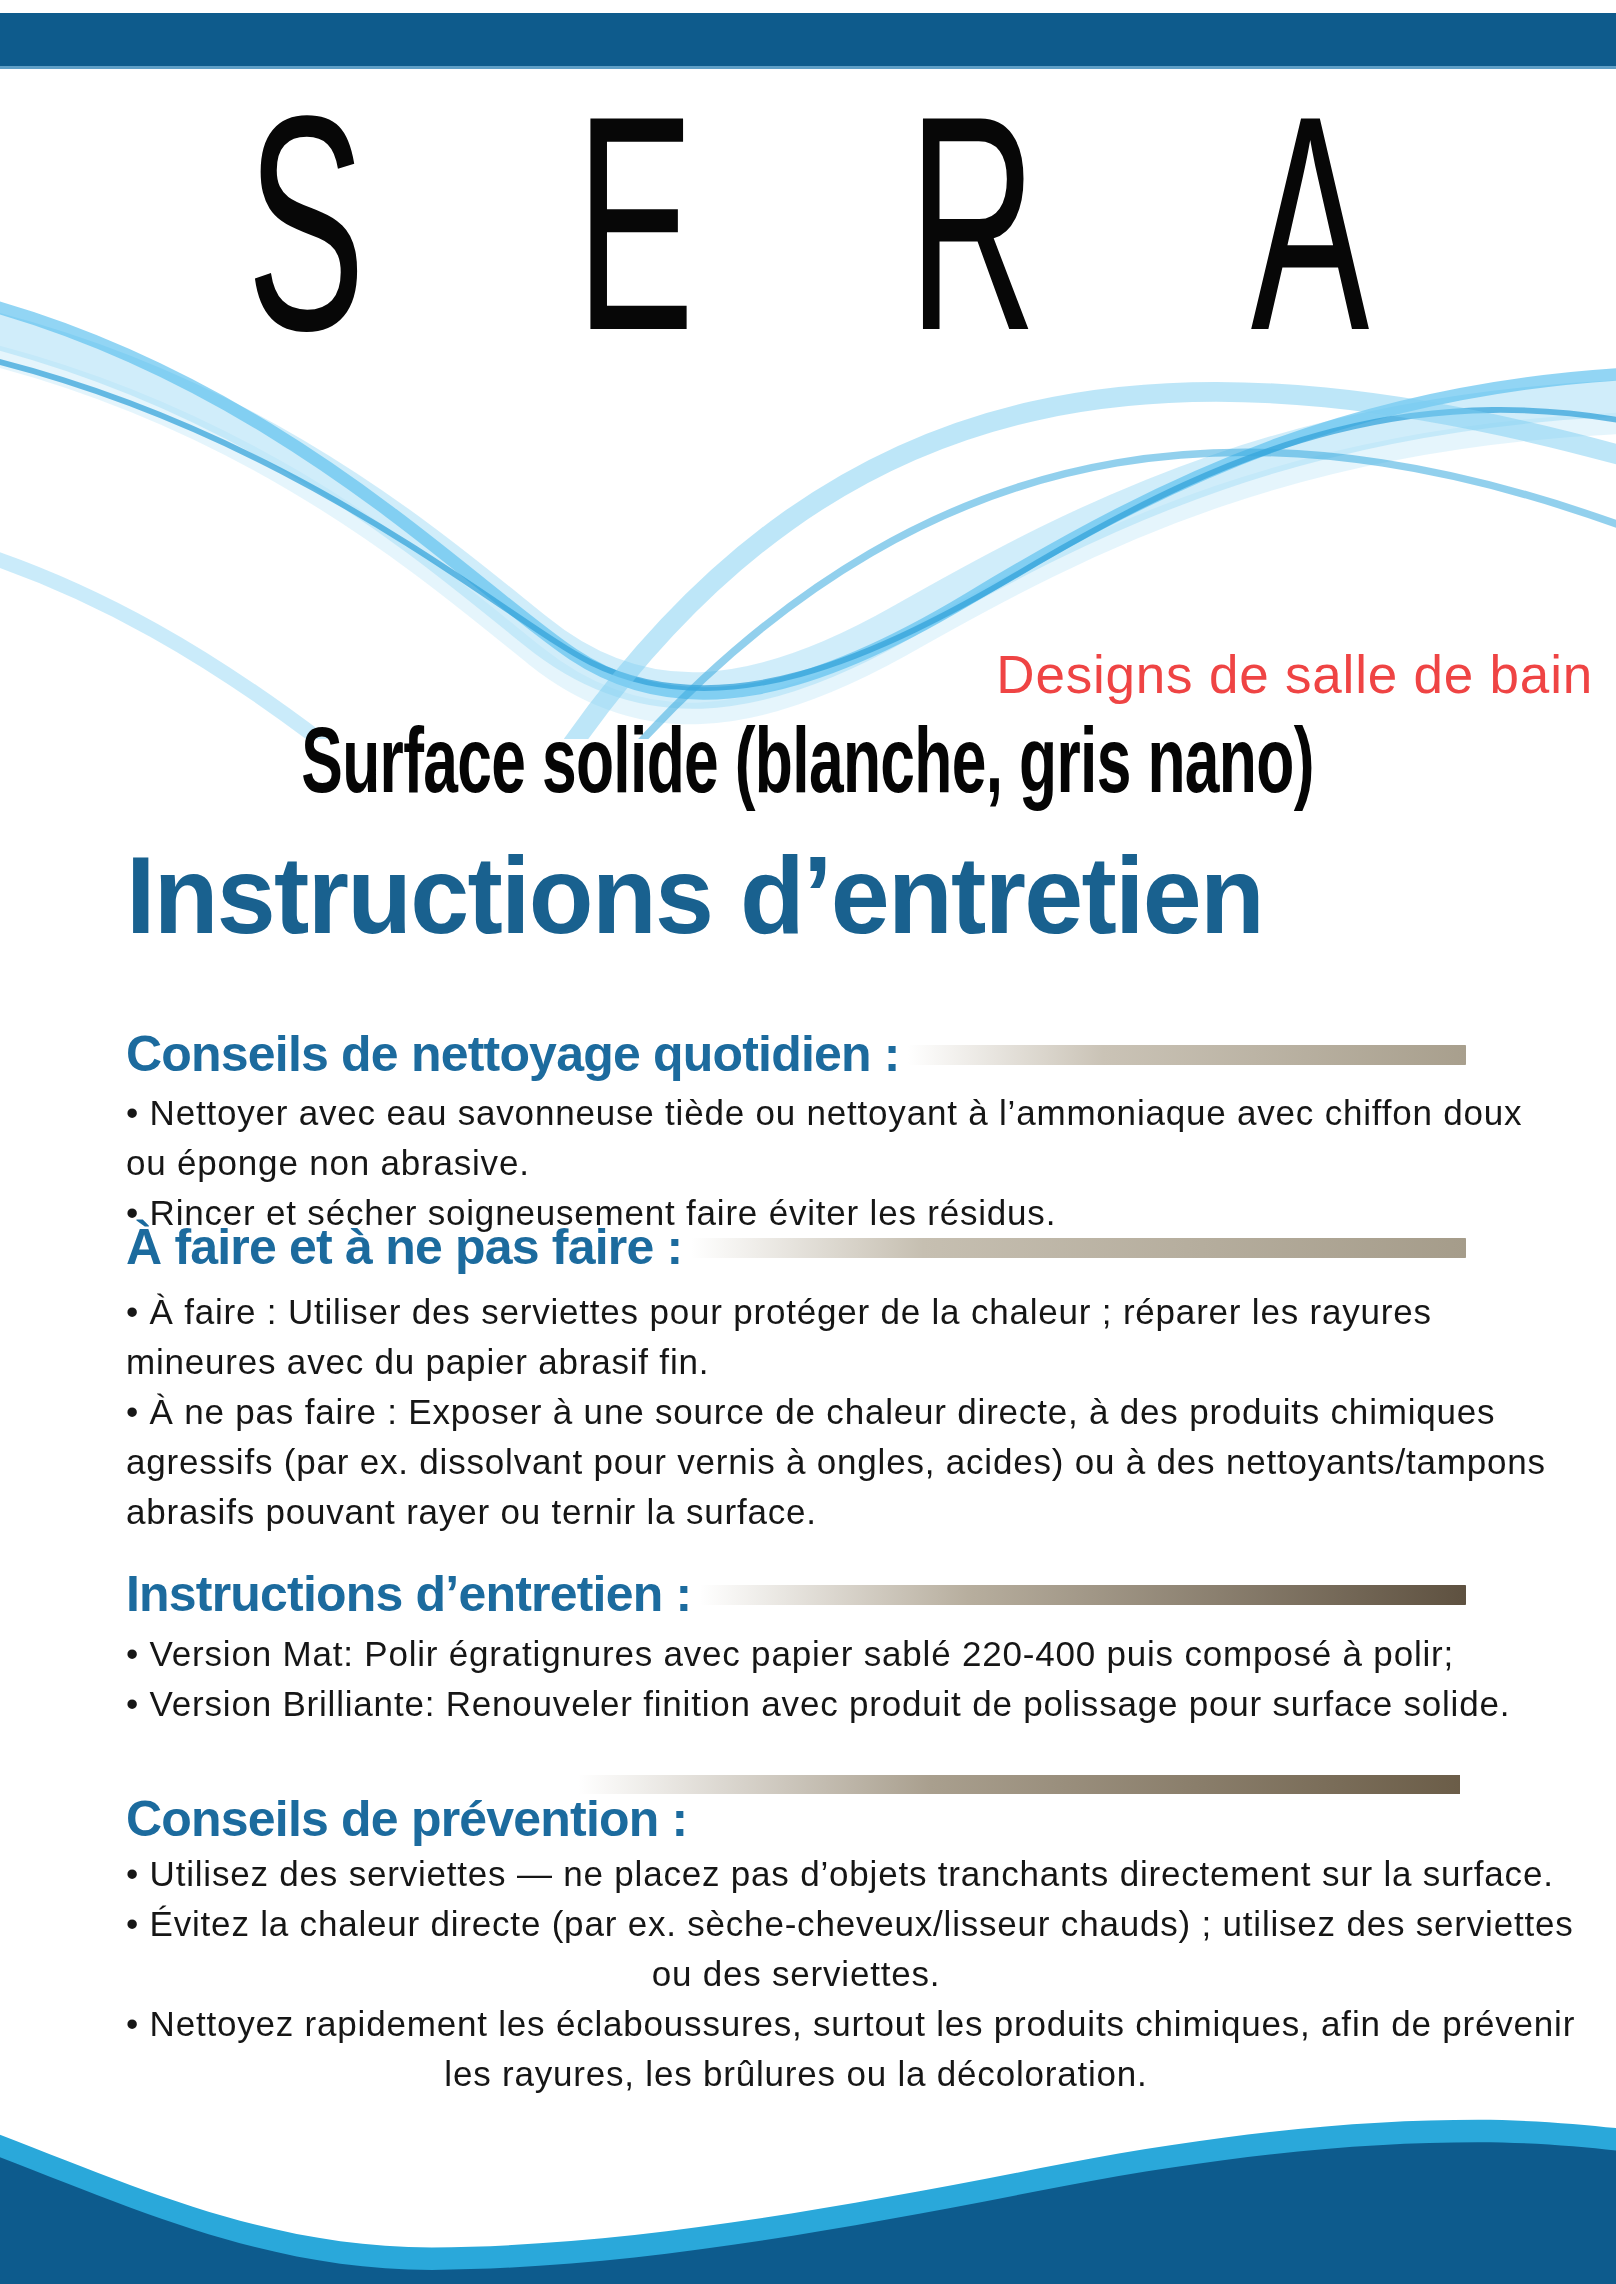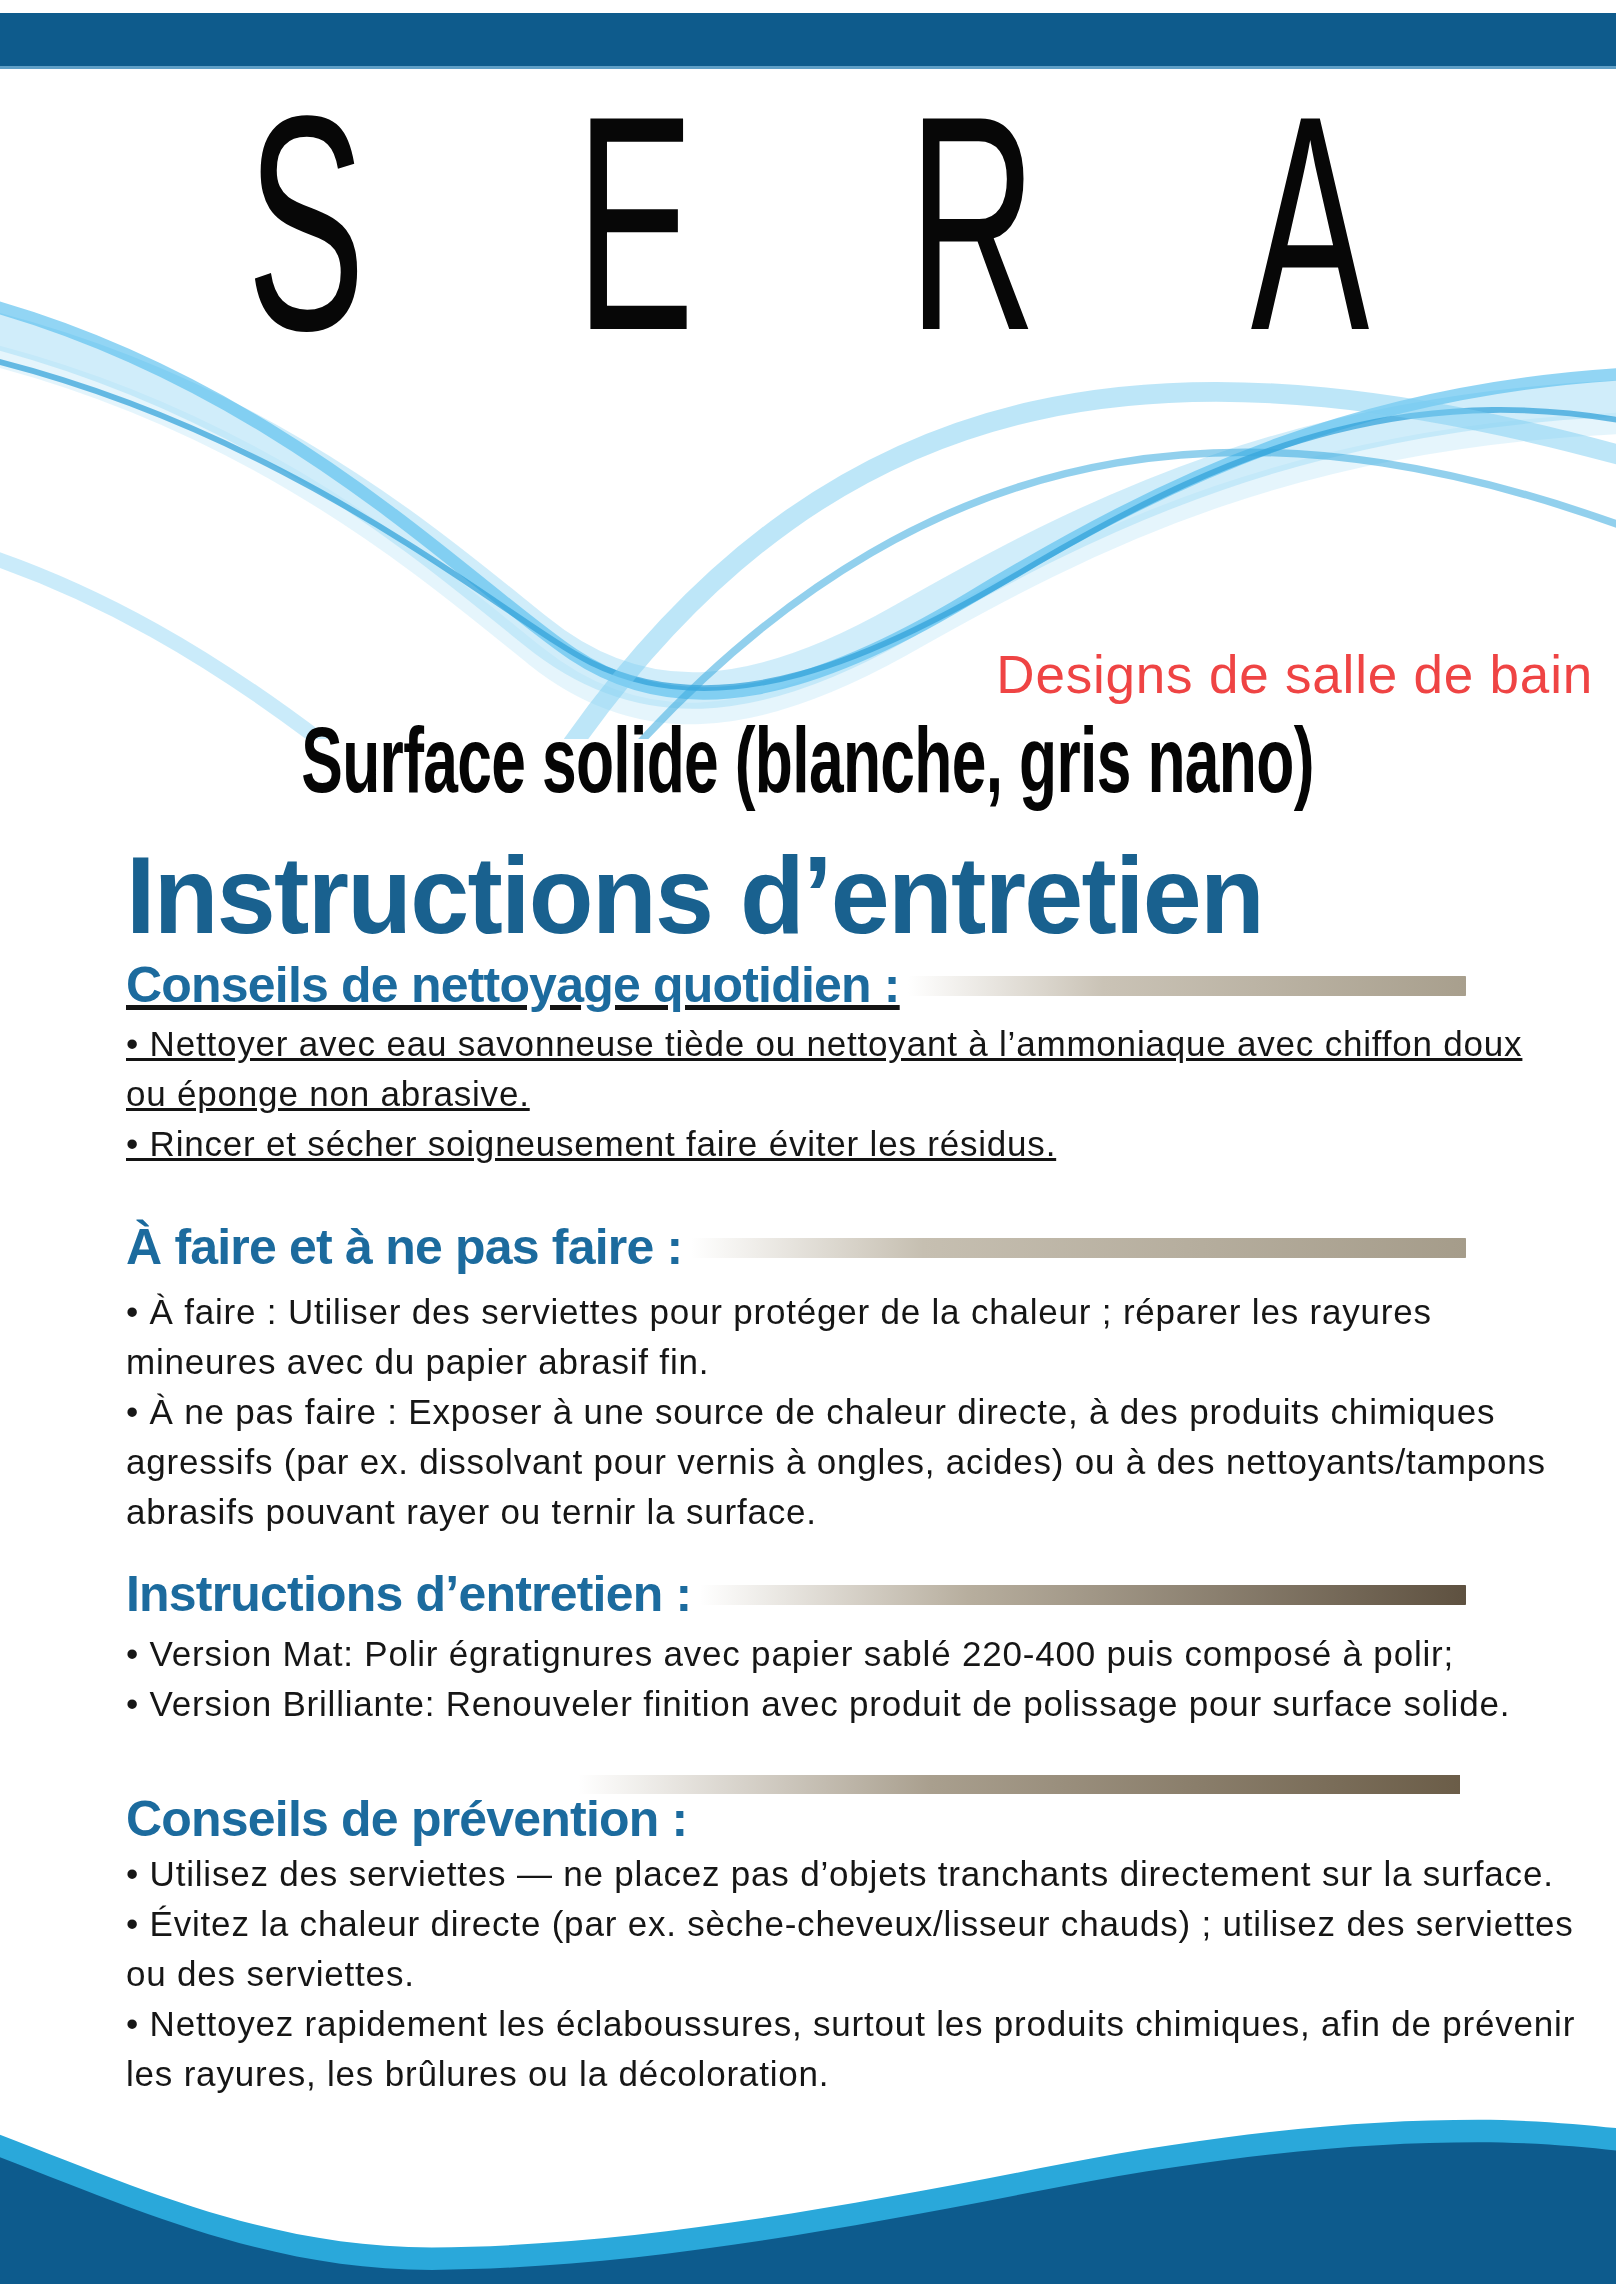--- a/index.html
+++ b/index.html
@@ -90,21 +90,21 @@
     <path d="M770,565 C1130,175 1530,135 2010,325" fill="none" stroke="#39a9de" stroke-width="9" opacity="0.55" stroke-linecap="round"></path>
     <path d="M-60,325 C120,378 265,470 390,565" fill="none" stroke="#8ad2f3" stroke-width="18" opacity="0.45" stroke-linecap="round"></path>
   </svg>
 
   <div class="tagline">Designs de salle de bain</div>
 
   <div class="subtitle">Surface solide (blanche, gris nano)</div>
 
   <h1 class="main-title">Instructions d’entretien</h1>
 
-  <section class="section" style="top:958px;text-decoration:underline;">
+  <section class="section" style="top:1027px;">
     <div class="h-row">
       <h2>Conseils de nettoyage quotidien :</h2>
       <div class="h-bar bar-s1"></div>
     </div>
     <div class="lines" style="margin-top:6px;">
       <div class="line">• Nettoyer avec eau savonneuse tiède ou nettoyant à l’ammoniaque avec chiffon doux</div>
       <div class="line">ou éponge non abrasive.</div>
       <div class="line">• Rincer et sécher soigneusement faire éviter les résidus.</div>
     </div>
   </section>
@@ -133,21 +133,21 @@
       <div class="line">• Version Brilliante: Renouveler finition avec produit de polissage pour surface solide.</div>
     </div>
   </section>
 
   <div class="bar-s4"></div>
 
   <section class="section" style="top:1792px;">
     <div class="h-row">
       <h2>Conseils de prévention :</h2>
     </div>
-    <div class="lines" style="margin-top:1.7px;">
+    <div class="lines" style="margin-top:1.7px;text-align:center;">
       <div class="line">• Utilisez des serviettes — ne placez pas d’objets tranchants directement sur la surface.</div>
       <div class="line">• Évitez la chaleur directe (par ex. sèche-cheveux/lisseur chauds) ; utilisez des serviettes</div>
       <div class="line">ou des serviettes.</div>
       <div class="line">• Nettoyez rapidement les éclaboussures, surtout les produits chimiques, afin de prévenir</div>
       <div class="line">les rayures, les brûlures ou la décoloration.</div>
     </div>
   </section>
 
   <svg class="footer-svg" viewBox="0 0 1946 240" preserveAspectRatio="none">
     <path d="M0,60 C180,130 330,196 520,196 C760,194 1000,150 1280,95 C1480,57 1640,42 1780,42 C1840,42 1900,47 1946,52 L1946,240 L0,240 Z" fill="#2aa8da"></path>

